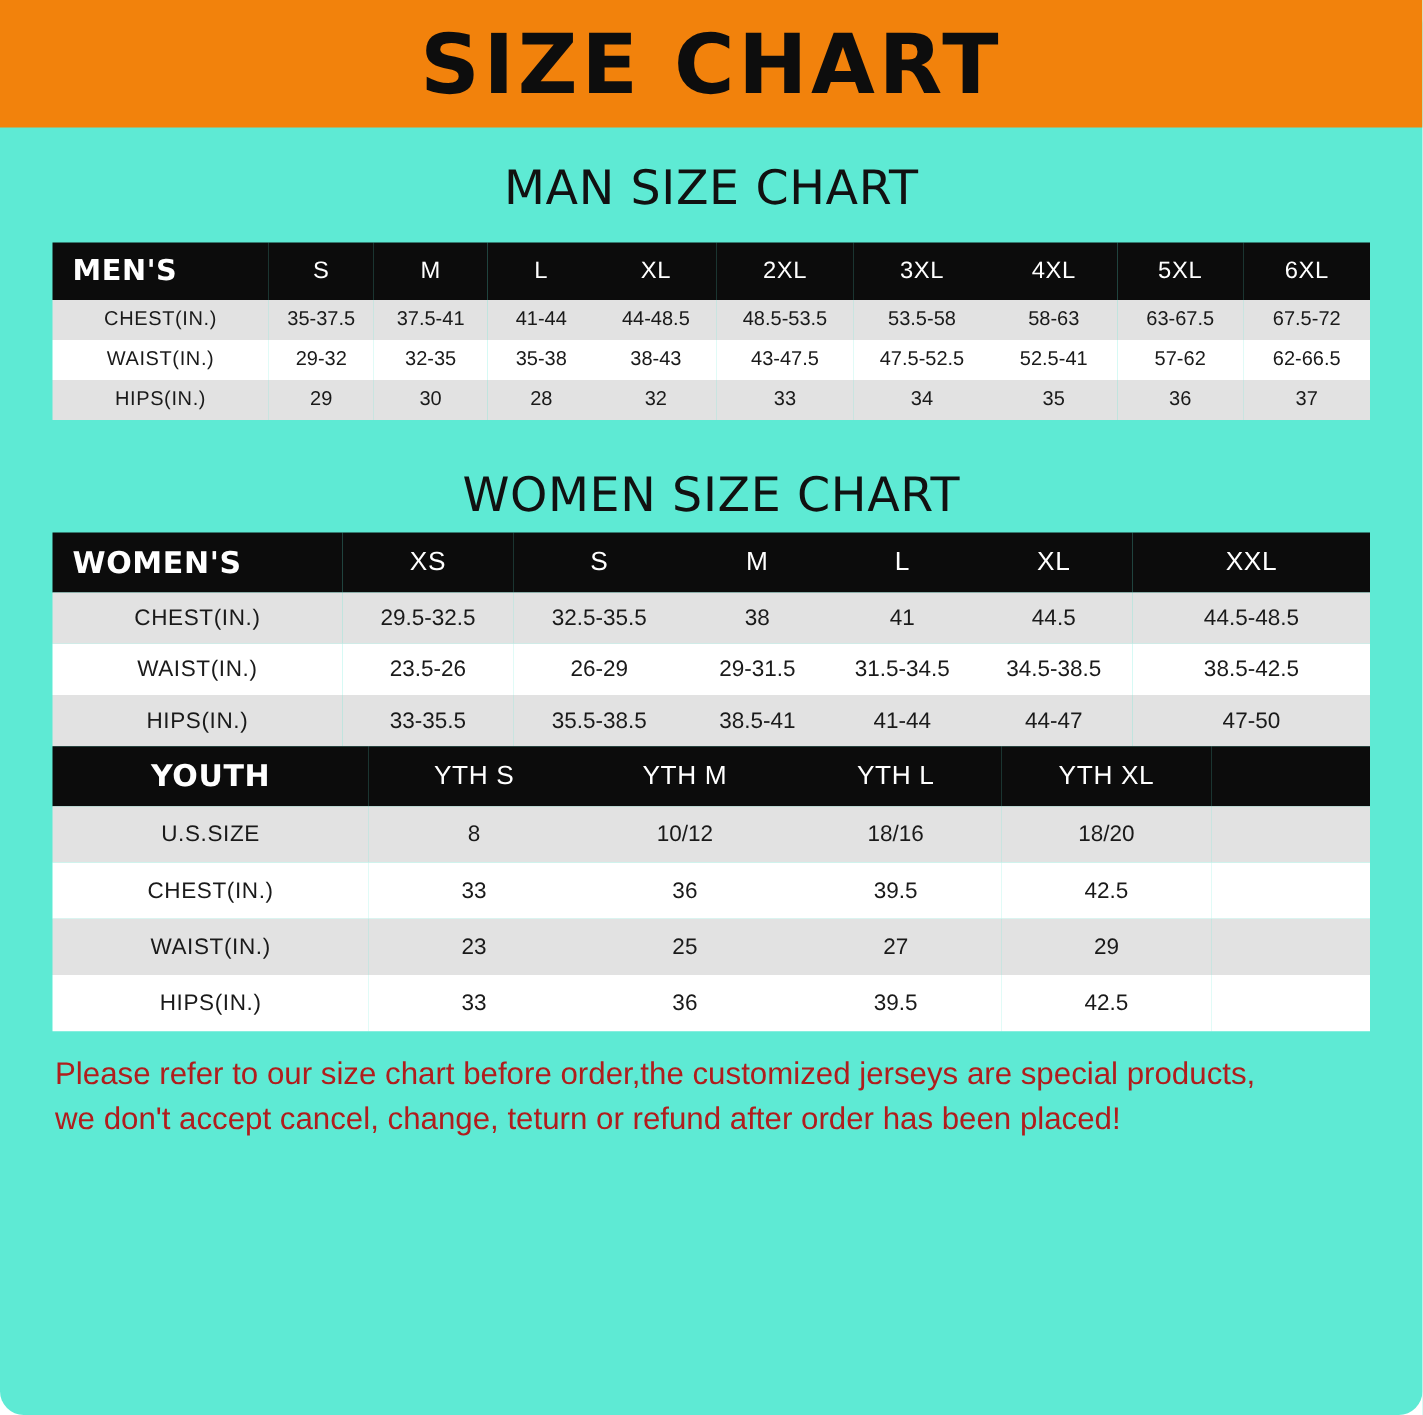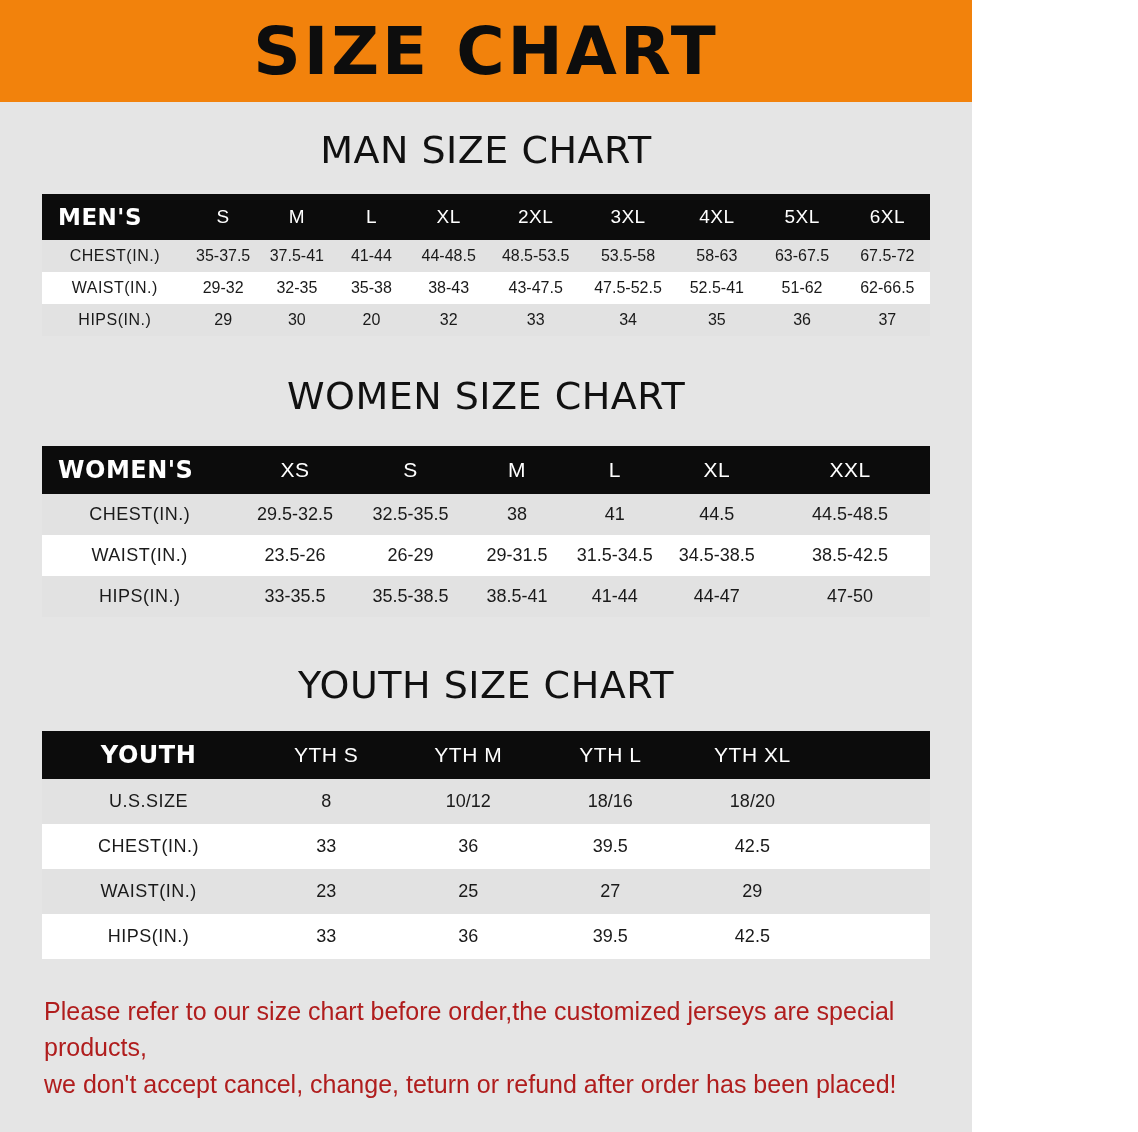--- a/index.html
+++ b/index.html
@@ -8,24 +8,25 @@
     background: #ffffff;
   }
   body {
     width: 1138px;
     height: 1132px;
     font-family: "Liberation Sans", sans-serif;
     color: #111111;
     overflow: hidden;
   }
   .page {
-    width: 972px;
+    width: 1138px;
     height: 1132px;
     position: relative;
-    background: #e5e5e5;
+    background: #5eead4;
+    border-radius: 19px;
   }
 
   
   .banner {
     width: 100%;
     height: 102px;
     background: #f2820c;
     display: flex;
     align-items: center;
     justify-content: center;
@@ -43,21 +44,21 @@
   
   .section-title {
     text-align: center;
     font-family: "DejaVu Sans", sans-serif;
     font-weight: normal;
     font-size: 38px;
     letter-spacing: 0.5px;
     color: #111111;
   }
   .st-man   { margin-top: 26px; margin-bottom: 22px; }
-  .st-women { margin-top: 38px; margin-bottom: 28px; }
+  .st-women { margin-top: 38px; margin-bottom: 8px; }
   .st-youth { margin-top: 46px; margin-bottom: 24px; }
 
   
   .table-wrap {
     margin: 0 42px;
   }
   table.size {
     width: 100%;
     border-collapse: collapse;
     table-layout: fixed;
@@ -110,21 +111,21 @@
   #women-table thead th.corner { font-size: 24px; }
   #women-table tbody td { font-size: 18px; padding: 10px 2px; }
 
   
   #youth-table thead th { font-size: 21px; text-align: center; }
   #youth-table thead th.corner { font-size: 24px; }
   #youth-table tbody td { font-size: 18px; padding: 12px 16px; }
 
   
   .note {
-    margin: 34px 44px 0 44px;
+    margin: 16px 44px 0 44px;
     color: #b01d1d;
     font-family: "Liberation Sans", sans-serif;
     font-size: 25px;
     line-height: 1.45;
     text-align: left;
   }
 </style>
 </head>
 <body>
 
@@ -178,28 +179,28 @@
         </tr>
         <tr class="plain">
           <td class="rowlabel">WAIST(IN.)</td>
           <td>29-32</td>
           <td>32-35</td>
           <td>35-38</td>
           <td>38-43</td>
           <td>43-47.5</td>
           <td>47.5-52.5</td>
           <td>52.5-41</td>
-          <td>51-62</td>
+          <td>57-62</td>
           <td>62-66.5</td>
         </tr>
         <tr class="shade">
           <td class="rowlabel">HIPS(IN.)</td>
           <td>29</td>
           <td>30</td>
-          <td>20</td>
+          <td>28</td>
           <td>32</td>
           <td>33</td>
           <td>34</td>
           <td>35</td>
           <td>36</td>
           <td>37</td>
         </tr>
       </tbody>
     </table>
   </div>
@@ -252,21 +253,20 @@
           <td>35.5-38.5</td>
           <td>38.5-41</td>
           <td>41-44</td>
           <td>44-47</td>
           <td>47-50</td>
         </tr>
       </tbody>
     </table>
   </div>
 
-  <div class="section-title st-youth">YOUTH SIZE CHART</div>
   <div class="table-wrap">
     <table class="size" id="youth-table">
       <colgroup>
         <col style="width:24%">
         <col style="width:16%">
           <col style="width:16%">
           <col style="width:16%">
           <col style="width:16%">
         <col style="width:12%">
       </colgroup>

